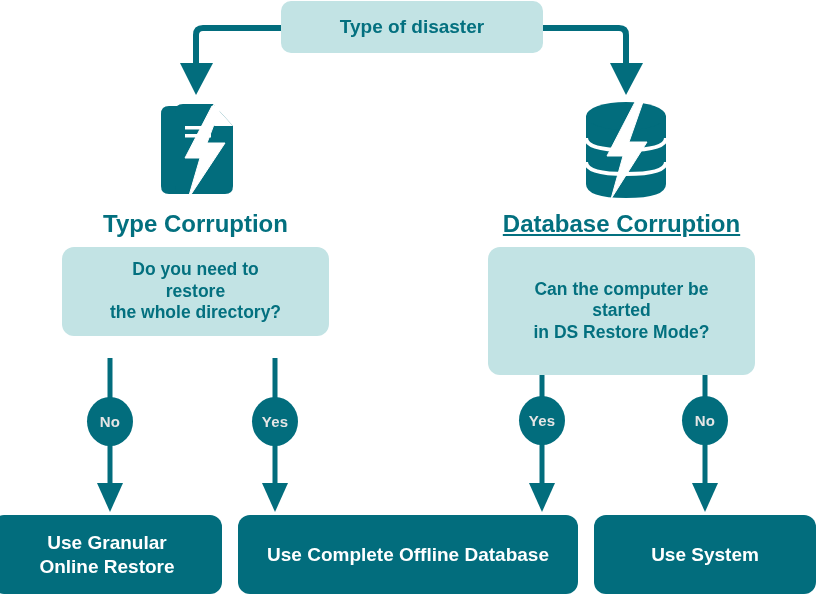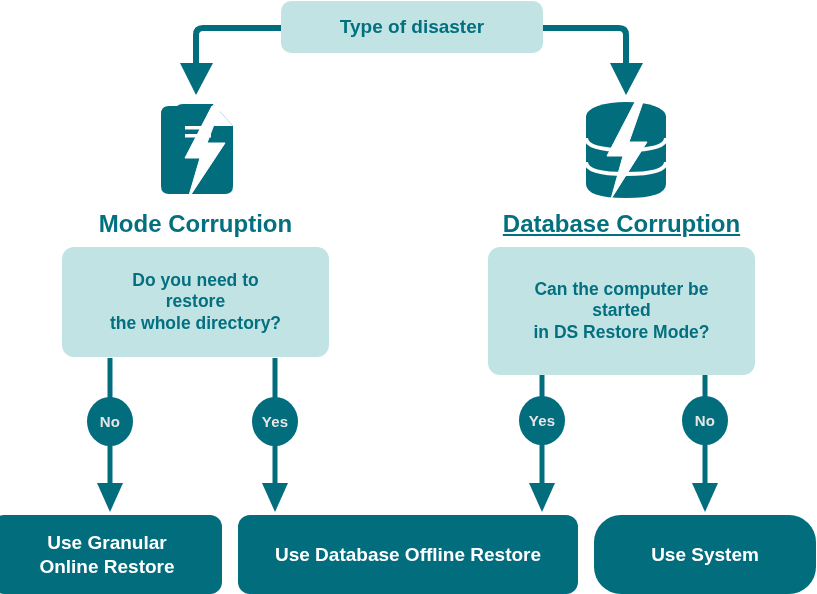--- a/index.html
+++ b/index.html
@@ -42,21 +42,21 @@
     top: 1px;
     width: 262px;
     height: 52px;
     font-size: 19px;
     border-radius: 10px;
   }
   #decision-left {
     left: 62px;
     top: 247px;
     width: 267px;
-    height: 110px;
+    height: 89px;
     font-size: 17.5px;
   }
   #decision-right {
     left: 488px;
     top: 247px;
     width: 267px;
     height: 128px;
     font-size: 17.5px;
   }
 
@@ -83,21 +83,20 @@
     left: 238px;
     top: 515px;
     width: 340px;
     height: 79px;
   }
   #result-3 {
     left: 594px;
     top: 515px;
     width: 222px;
     height: 79px;
-    border-radius: 27px;
   }
 
   
   .caption {
     position: absolute;
     color: #03707f;
     font-weight: bold;
     font-size: 24px;
     text-align: center;
     white-space: nowrap;
@@ -199,21 +198,21 @@
       <ellipse cx="43" cy="16" rx="40" ry="14" fill="#026d7d"></ellipse>
 
       <path d="M3 38 q0 12 40 12 q40 0 40 -12" fill="none" stroke="#ffffff" stroke-width="4"></path>
       <path d="M3 62 q0 12 40 12 q40 0 40 -12" fill="none" stroke="#ffffff" stroke-width="4"></path>
 
       <polygon points="52,2 24,56 40,56 28,99 64,42 46,42 60,2" fill="#ffffff" stroke="#ffffff" stroke-width="1"></polygon>
     </svg>
   </div>
 
   <div id="caption-left" class="caption">
-    <span>Mode Corruption</span>
+    <span>Type Corruption</span>
   </div>
   <div id="caption-right" class="caption">
     <span>Database Corruption</span>
   </div>
 
   <div id="decision-left" class="node box-light">
     <div>
       <div>Do you need to</div>
       <div>restore</div>
       <div>the whole directory?</div>
@@ -243,21 +242,21 @@
 
   <div id="result-1" class="node box-dark">
     <div>
       <div>Use Granular</div>
       <div>Online Restore</div>
     </div>
   </div>
 
   <div id="result-2" class="node box-dark">
     <div>
-      <div>Use Database Offline Restore</div>
+      <div>Use Complete Offline Database</div>
     </div>
   </div>
 
   <div id="result-3" class="node box-dark">
     <div>
       <div>Use System</div>
     </div>
   </div>
 
 </div>

